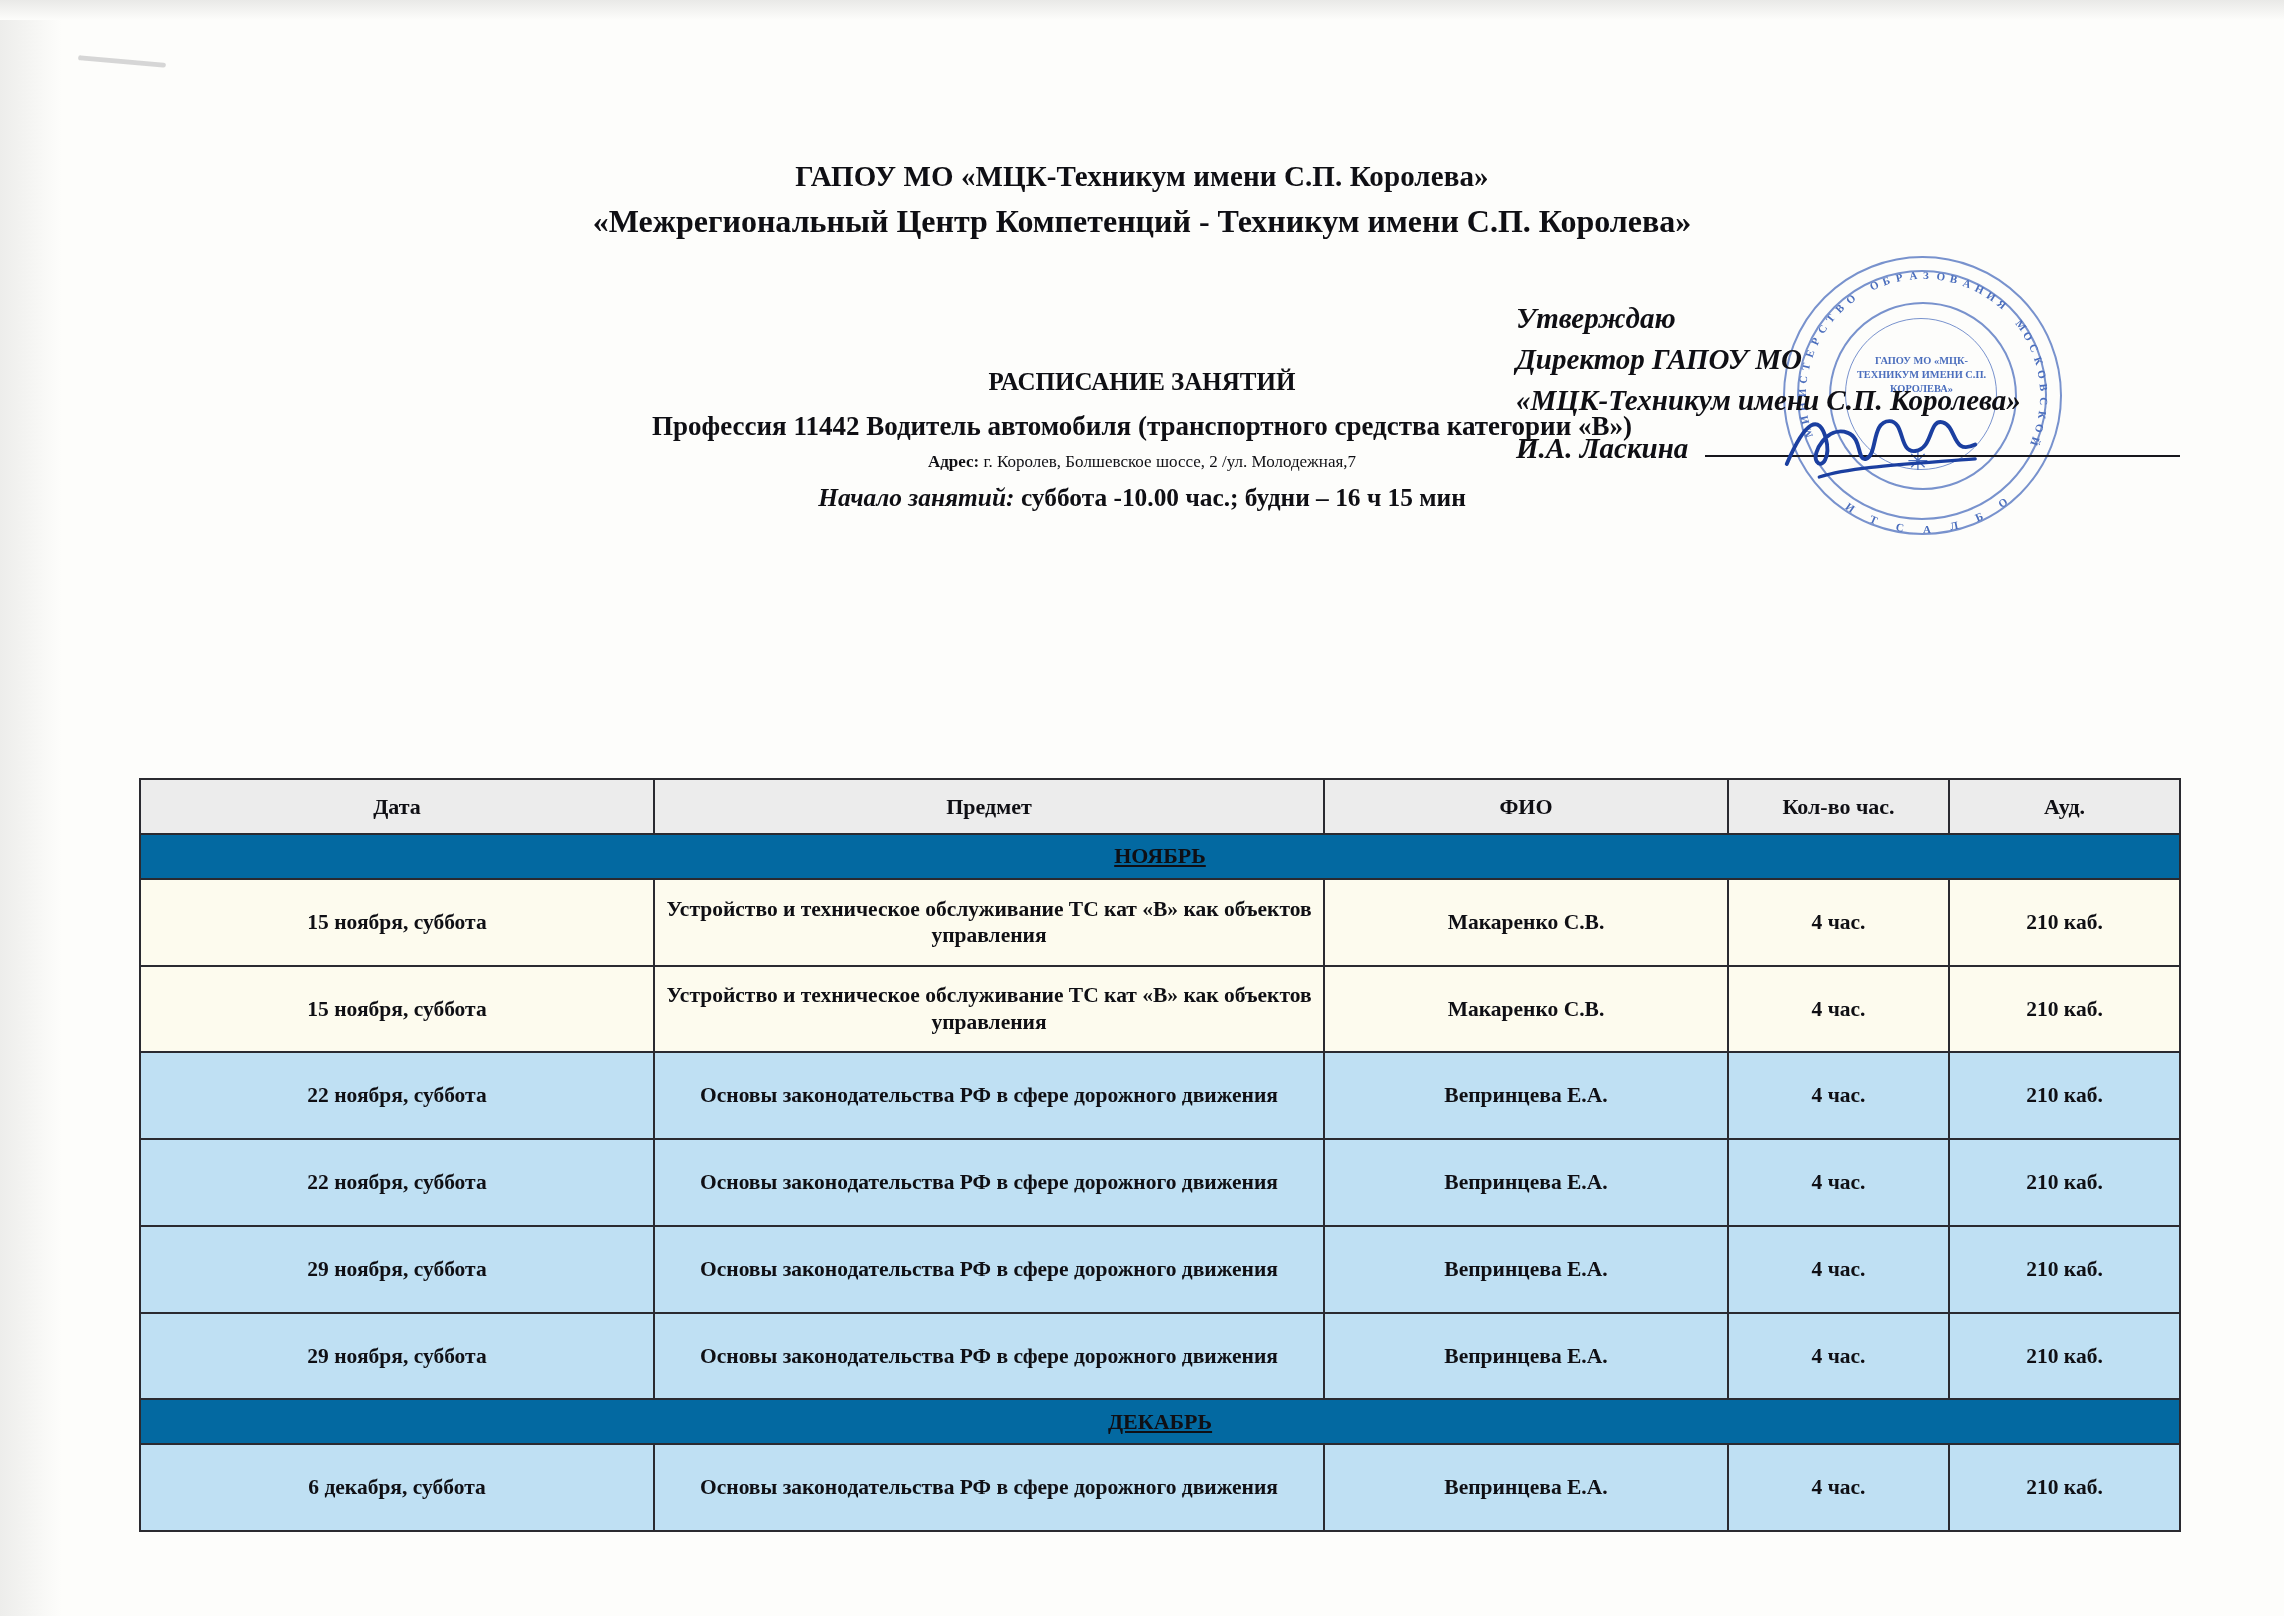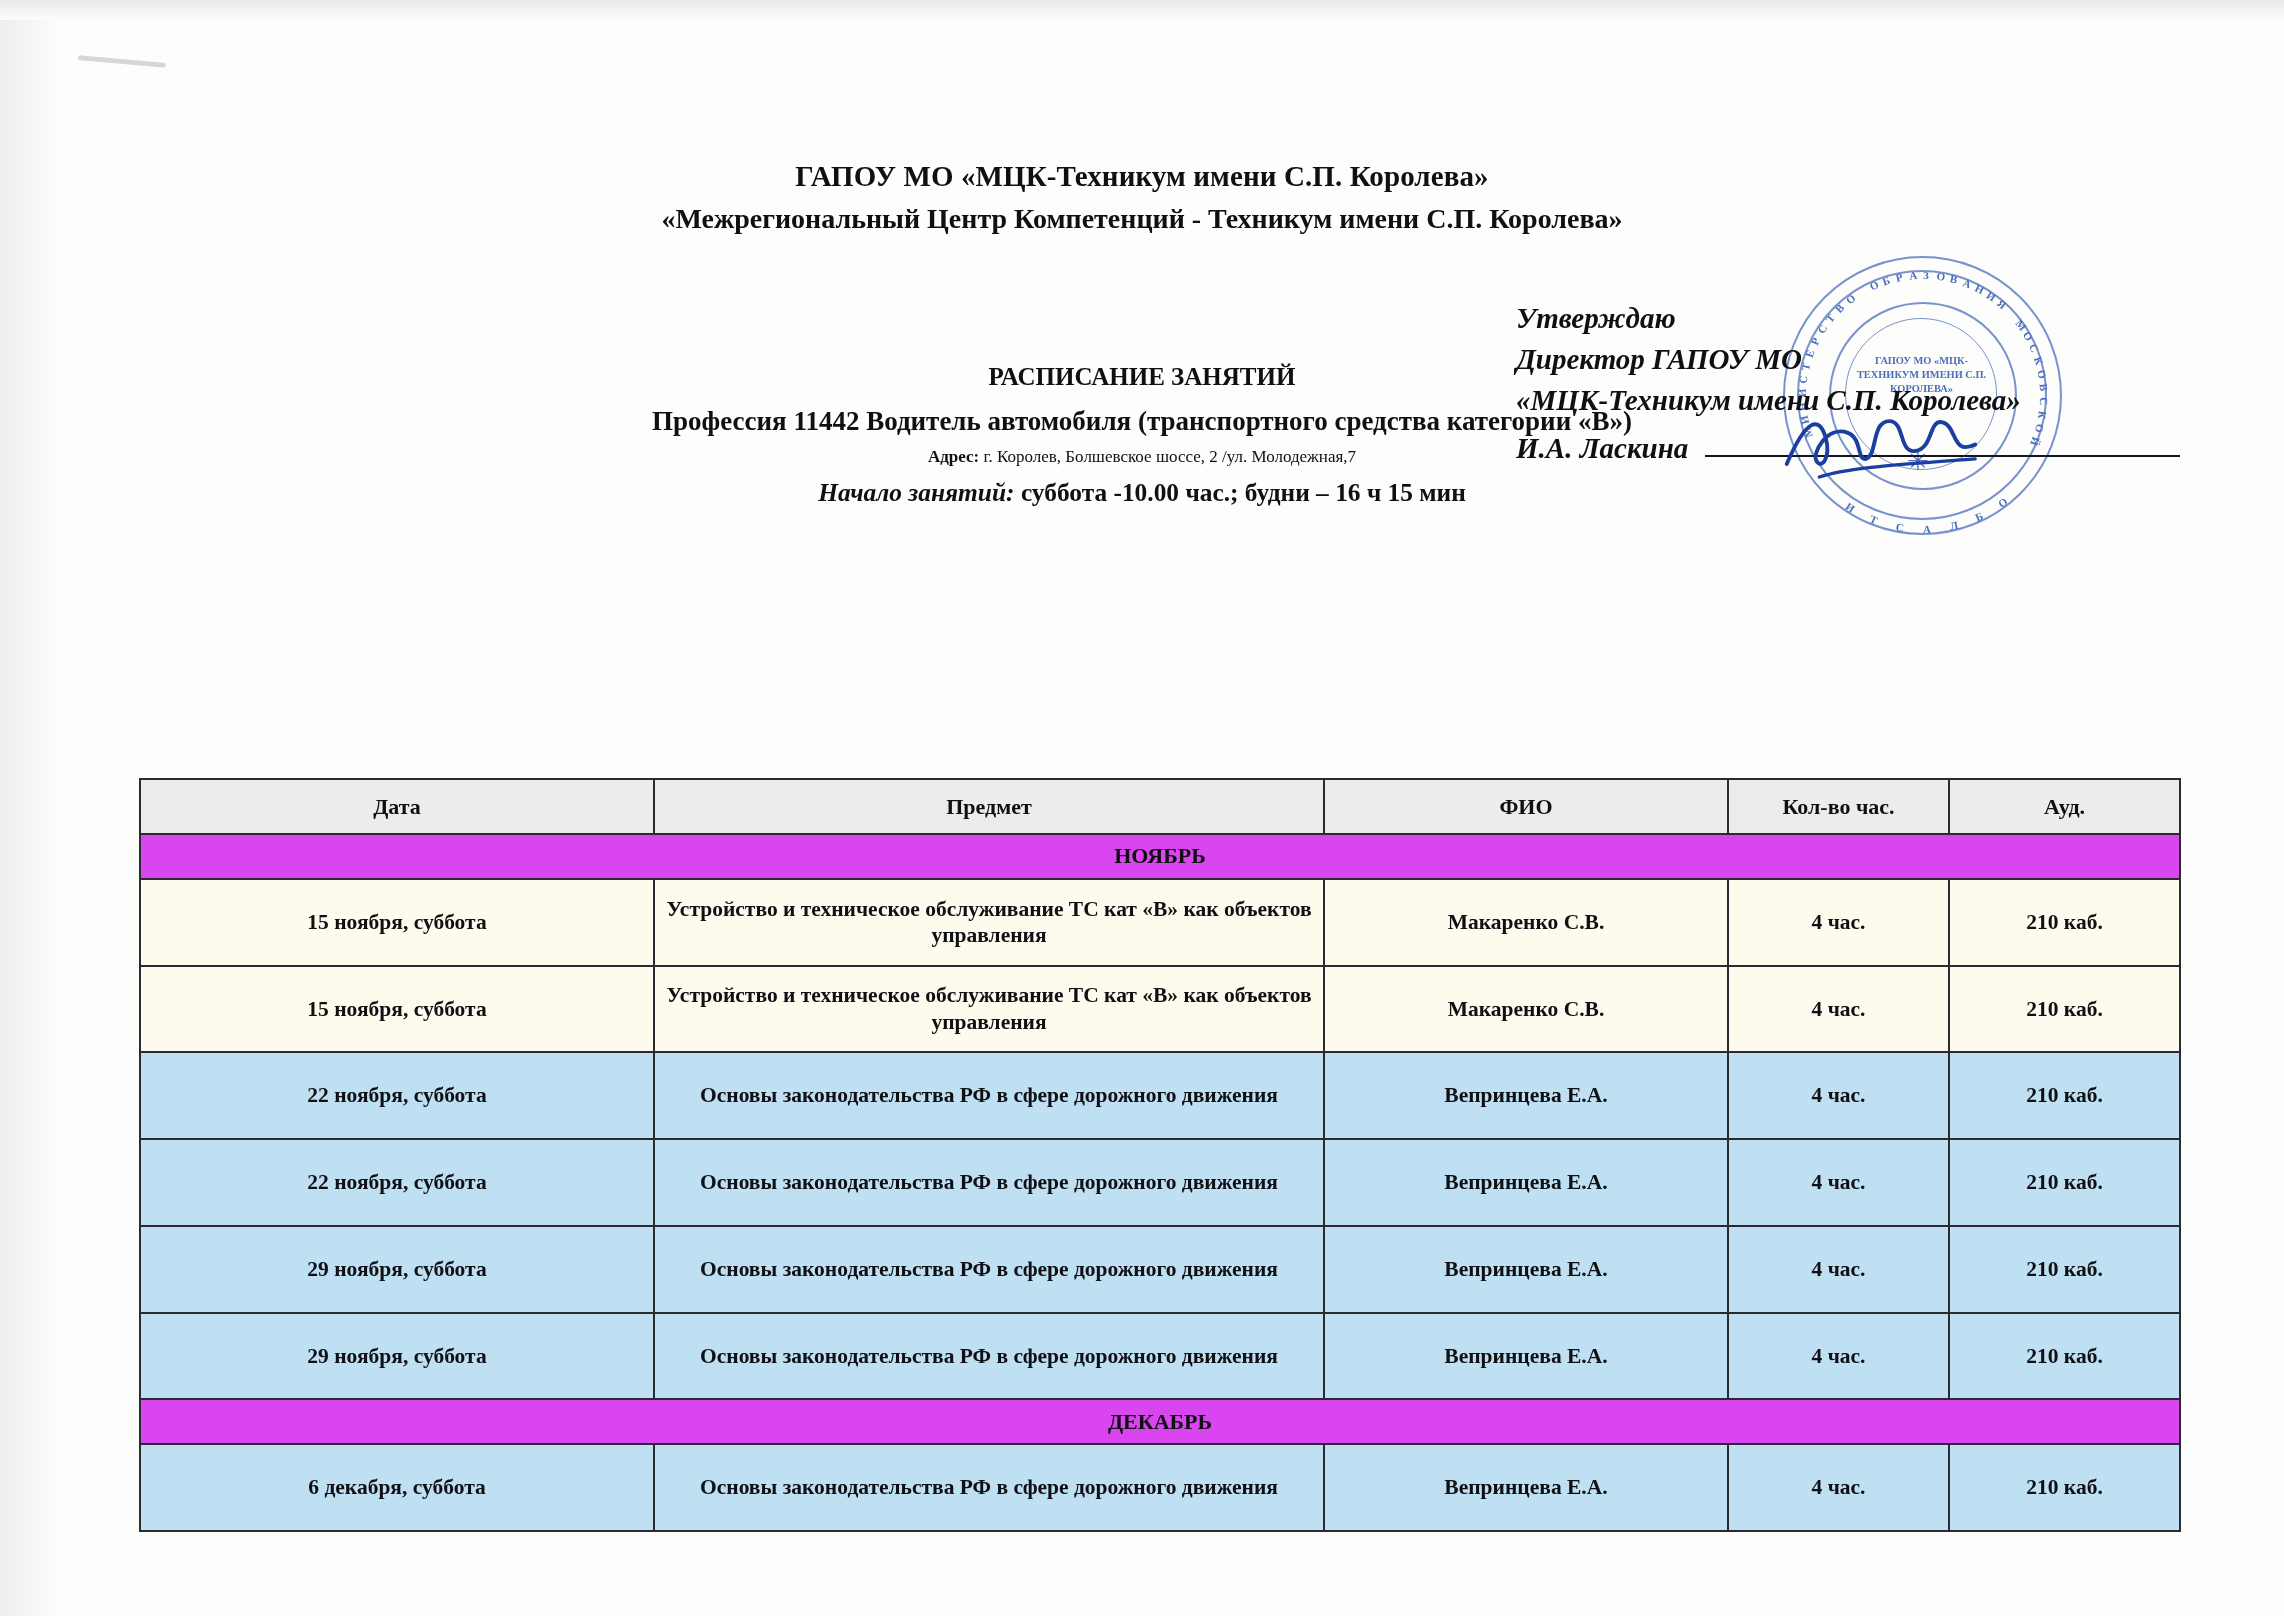--- a/index.html
+++ b/index.html
@@ -71,21 +71,21 @@
   .org-block {
     text-align: center;
     padding-top: 116px;
   }
   .org-line1 {
     font-size: 29px;
     font-weight: bold;
     letter-spacing: 0.1px;
   }
   .org-line2 {
-    font-size: 28px;
+    font-size: 32px;
     font-weight: bold;
     margin-top: 10.4px;
   }
 
   
   .approve {
     position: absolute;
     right: 104px;
     top: 254px;
     width: 664px;
@@ -230,24 +230,25 @@
     height: 48px;
     padding: 2.6px 3.9px;
   }
   .col-date { width: 514px; }
   .col-subject { width: 670px; }
   .col-teacher { width: 404px; }
   .col-hours { width: 221px; }
   .col-room { width: 231px; }
 
   tr.month td {
-    background: #d946ef;
+    background: #0369a1;
     font-size: 22px;
     height: 40px;
     padding: 1.3px;
+    text-decoration: underline;
   }
 
   tr.row td {
     font-size: 21.5px;
     height: 77px;
     padding: 3.9px 6.5px;
     line-height: 1.24;
   }
   tr.row.beige td { background: #fdfbee; }
   tr.row.blue td  { background: #bfe0f3; }

